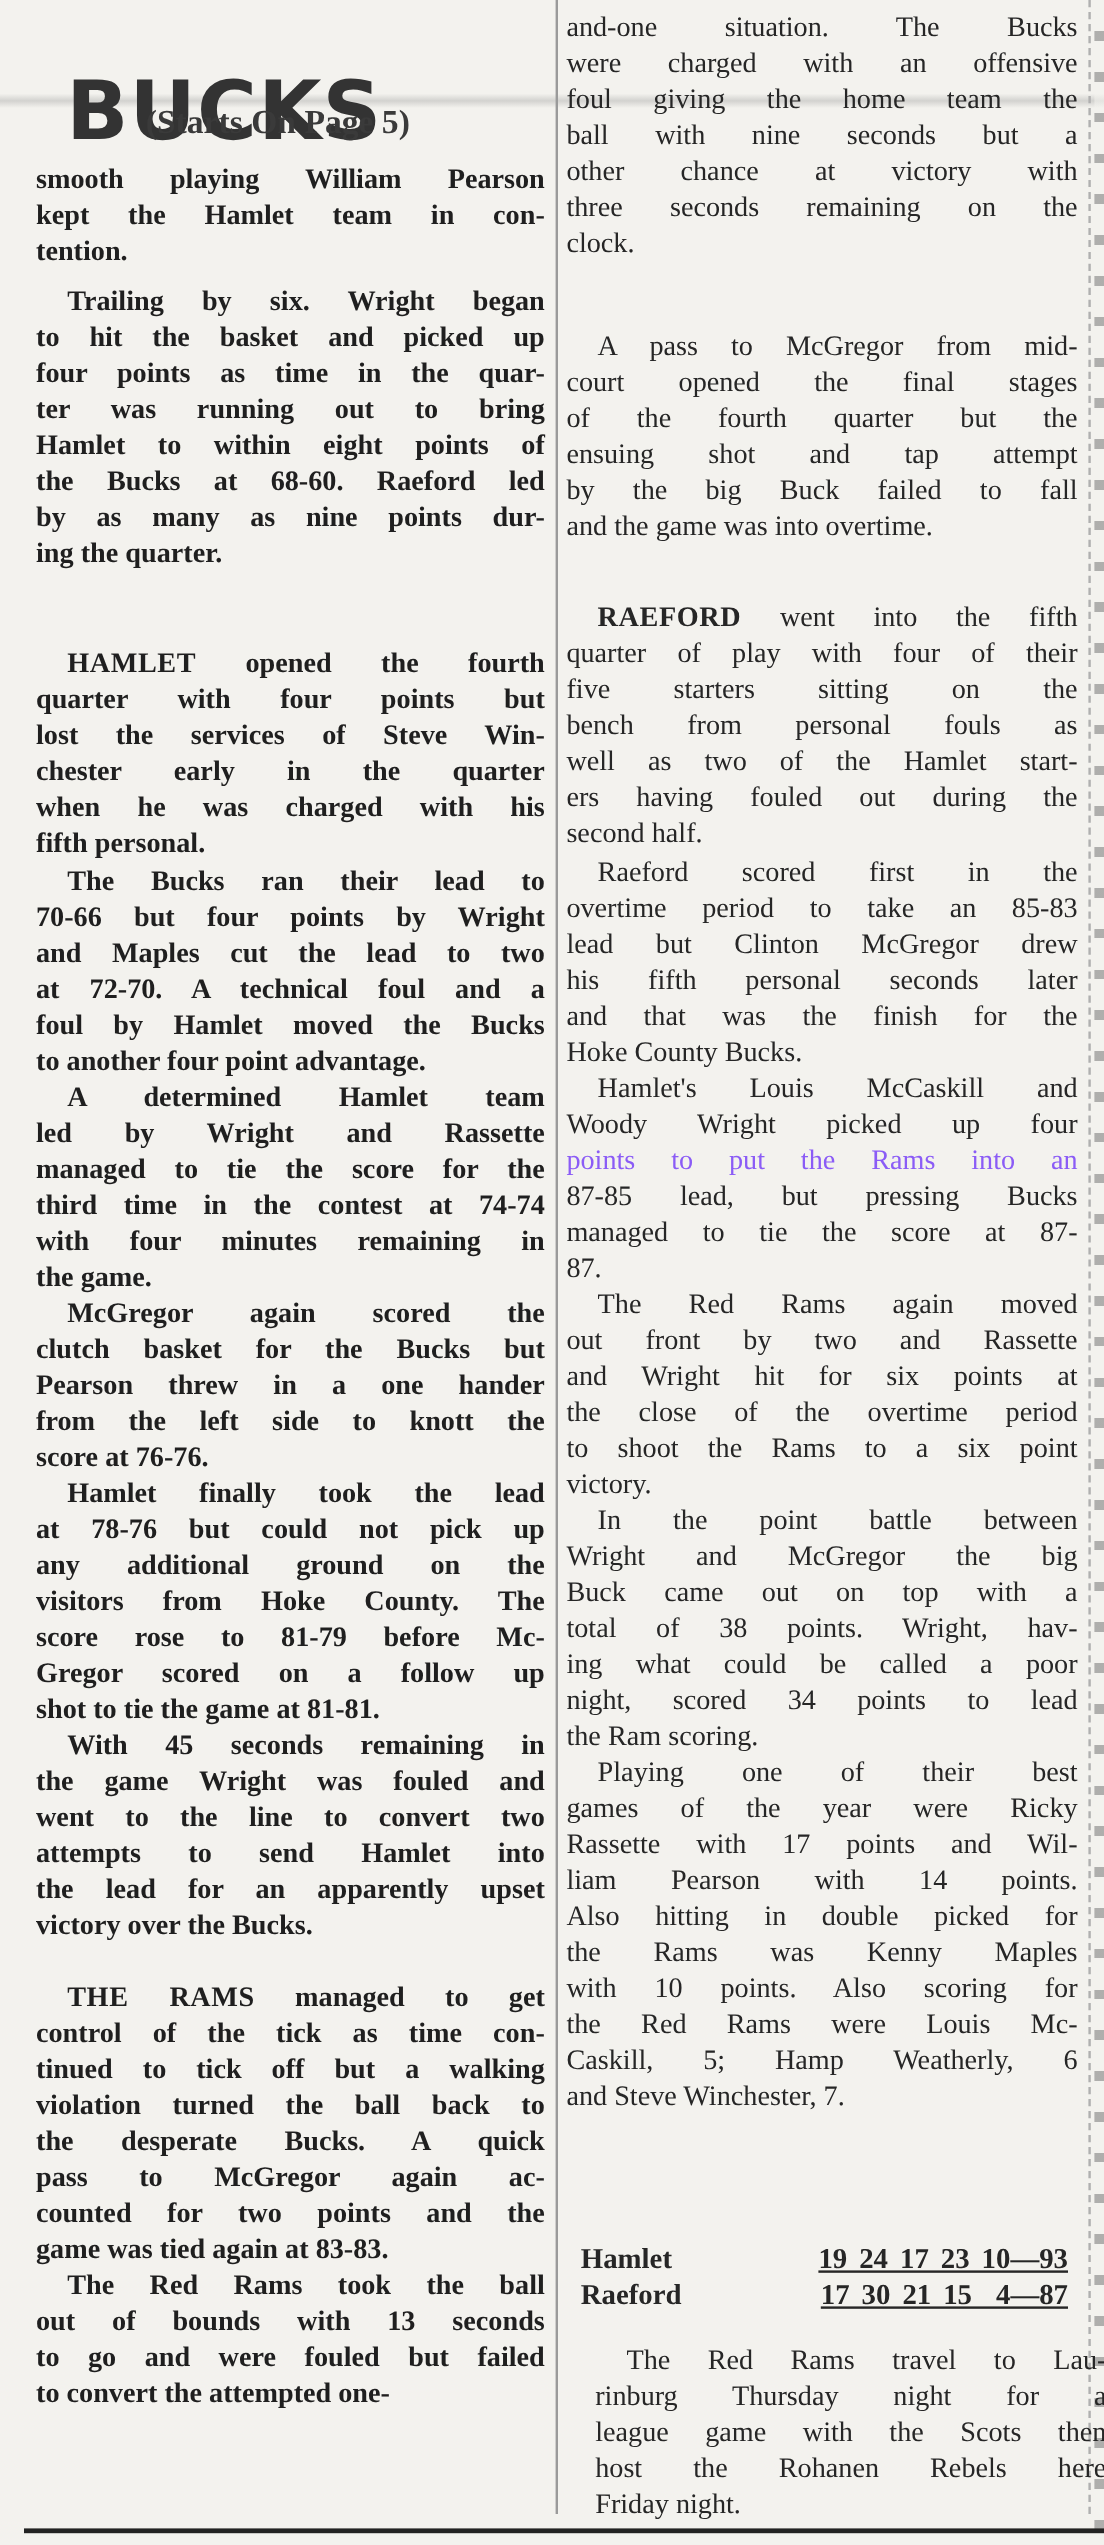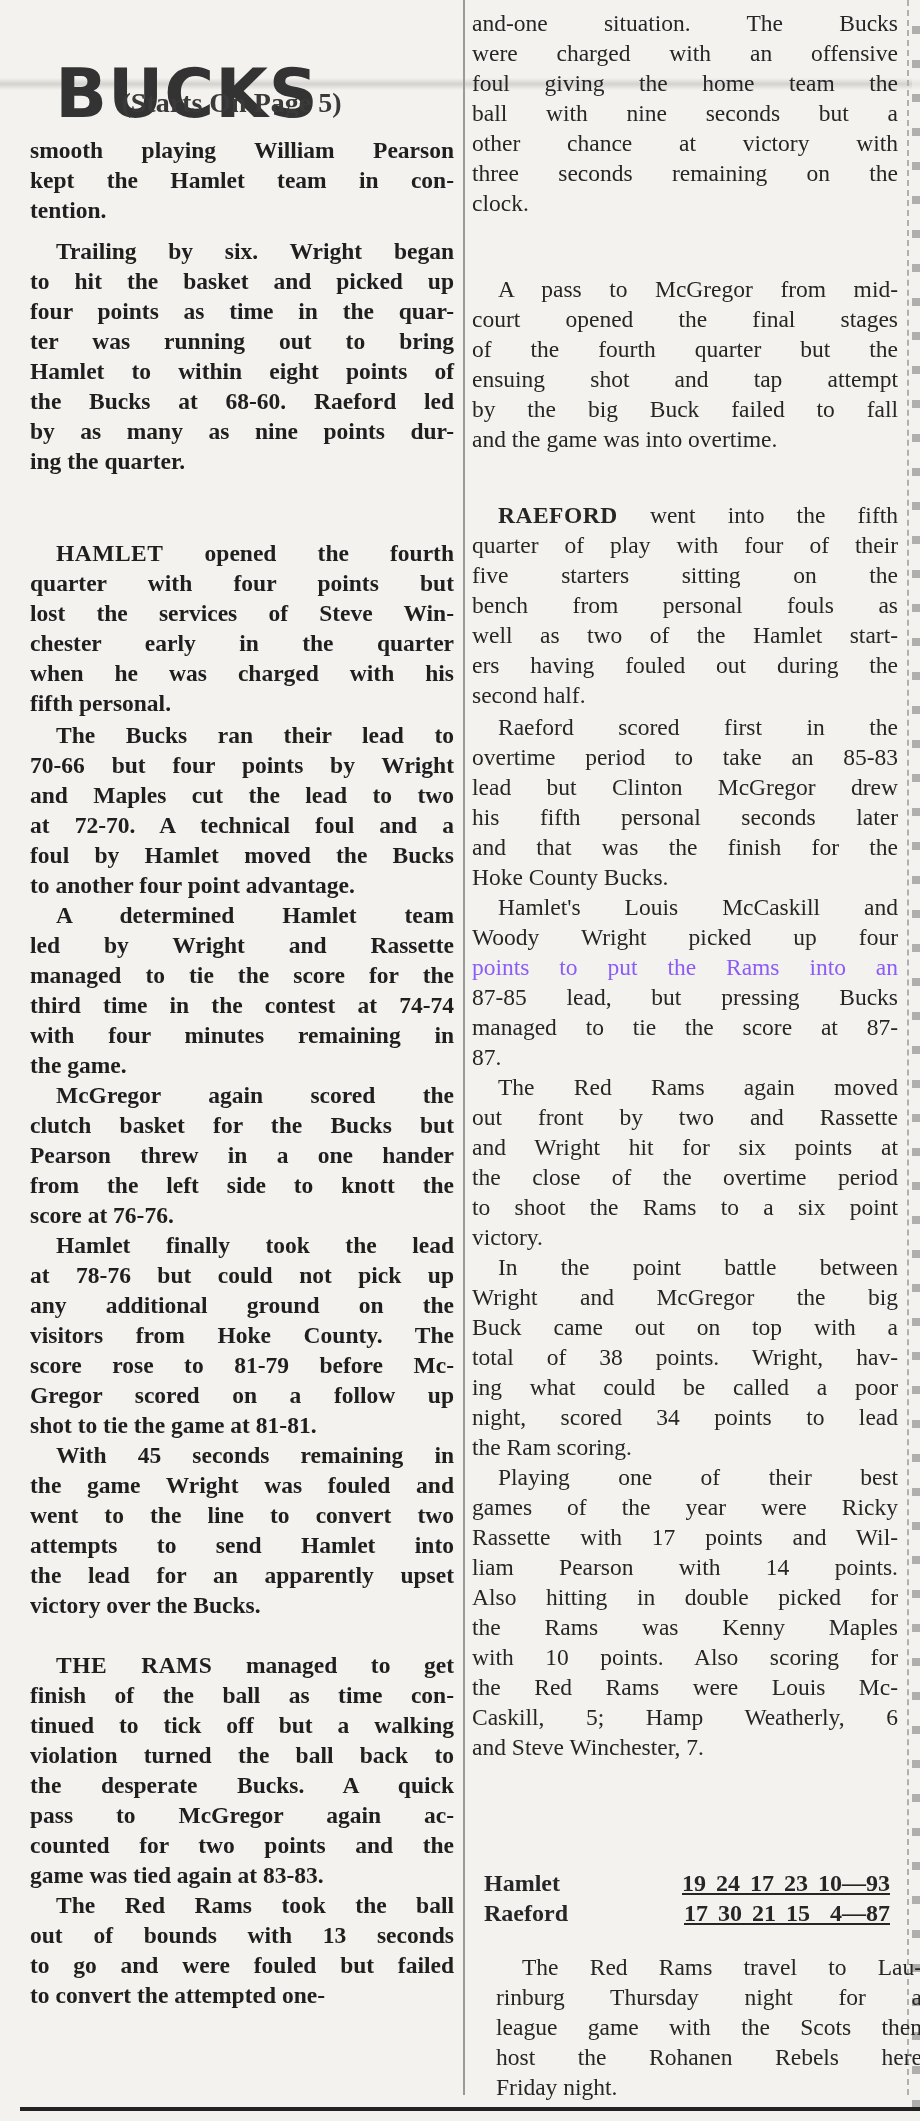--- a/index.html
+++ b/index.html
@@ -134,21 +134,21 @@
     <div class="para" style="top: 1440px;">
       <span class="line indent heavy">With 45 seconds remaining in</span>
       <span class="line heavy">the game Wright was fouled and</span>
       <span class="line heavy">went to the line to convert two</span>
       <span class="line heavy">attempts to send Hamlet into</span>
       <span class="line heavy">the lead for an apparently upset</span>
       <span class="line last heavy">victory over the Bucks.</span>
     </div>
     <div class="para" style="top: 1650px;">
       <span class="line indent heavy"><span class="lead-word">THE RAMS</span><span> managed to get</span></span>
-      <span class="line heavy">finish of the ball as time con-</span>
+      <span class="line heavy">control of the tick as time con-</span>
       <span class="line heavy">tinued to tick off but a walking</span>
       <span class="line heavy">violation turned the ball back to</span>
       <span class="line heavy">the desperate Bucks. A quick</span>
       <span class="line heavy">pass to McGregor again ac-</span>
       <span class="line heavy">counted for two points and the</span>
       <span class="line last heavy">game was tied again at 83-83.</span>
     </div>
     <div class="para" style="top: 1890px;">
       <span class="line indent heavy">The Red Rams took the ball</span>
       <span class="line heavy">out of bounds with 13 seconds</span>

